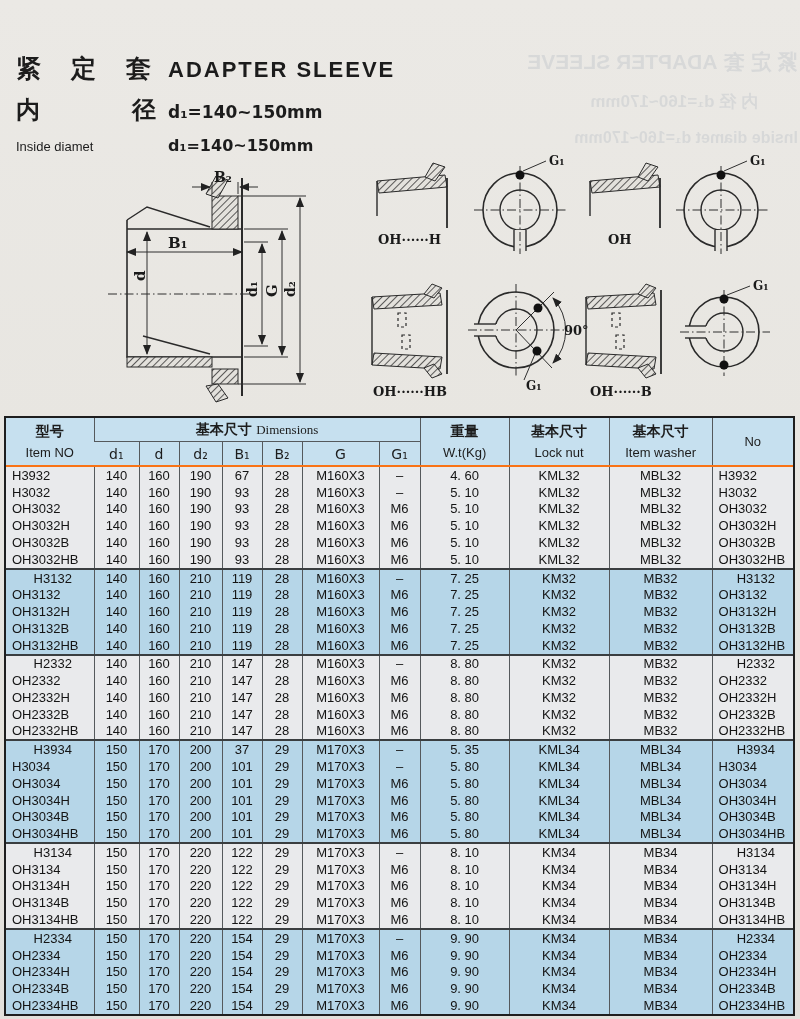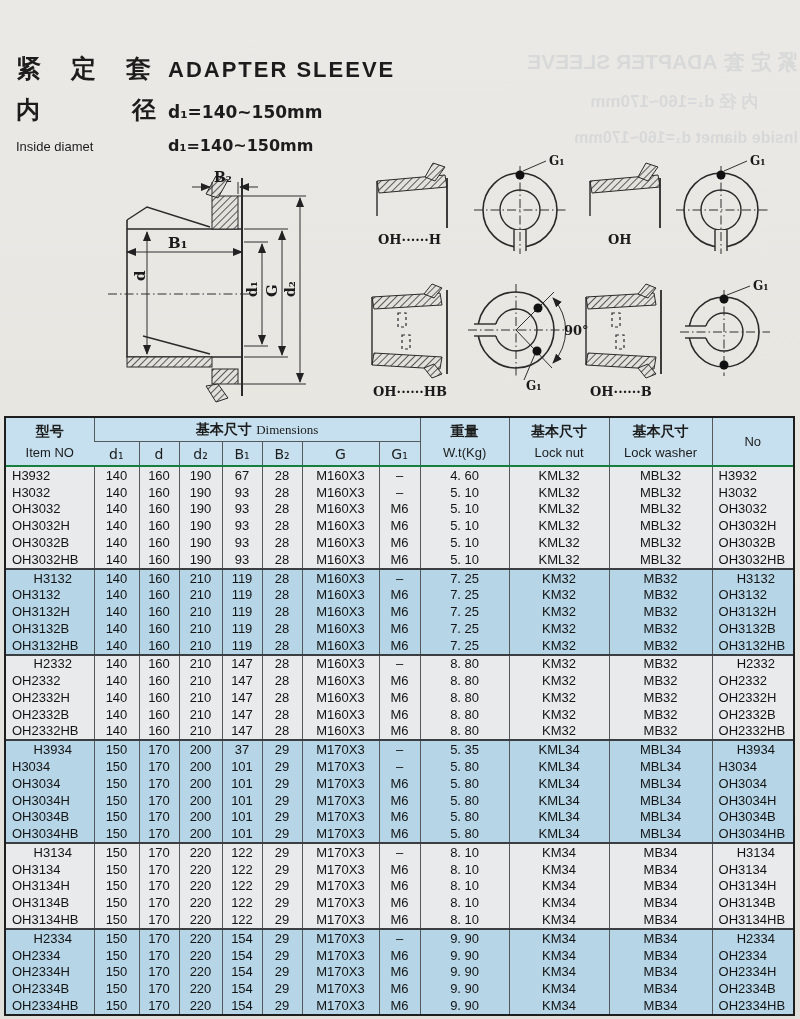--- a/index.html
+++ b/index.html
@@ -40,21 +40,21 @@
   .variant-label{font-size:13px;}
   .g1-label{font-size:12px;}
 
   
   .table-wrap{position:absolute;left:4px;right:5px;top:372px;bottom:3px;
               border:2px solid #1e1e1e;background:#e9eaec;z-index:2;}
   table{width:100%;height:100%;border-collapse:collapse;table-layout:fixed;}
   th,td{border-left:1px solid #55595c;padding:0;overflow:hidden;white-space:nowrap;}
   th:first-child,td:first-child{border-left:none;}
   thead th{background:#c6e0ef;font-weight:normal;vertical-align:middle;}
-  thead{border-bottom:2px solid #15803d;padding-left:27px;}
+  thead{border-bottom:2px solid #f97316;padding-left:27px;}
   .h1 th{height:23px;}
   .h2 th{height:23px;border-top:1px solid #55595c;
          font-family:"DejaVu Sans",sans-serif;font-size:14px;}
   .cjk{font-family:"DejaVu Sans",sans-serif;font-size:14px;font-weight:bold;line-height:21px;}
   .en{font-size:13px;line-height:21px;}
   .dims-h .cjk,.dims-h .en{display:inline;line-height:23px;font-family:Liberation Serif, serif;}
   tbody td{font-size:13px;text-align:center;color:#141414;vertical-align:middle;}
   tbody td.col-item,tbody td.col-no{text-align:left;padding-left:6px;}
   tr.plain td{background:#e9eaec;}
   tr.shade td{background:#b6d6e8;}
@@ -274,21 +274,21 @@
           <th rowspan="2">
             <div class="cjk">重量</div>
             <div class="en">W.t(Kg)</div>
           </th>
           <th rowspan="2">
             <div class="cjk">基本尺寸</div>
             <div class="en">Lock nut</div>
           </th>
           <th rowspan="2">
             <div class="cjk">基本尺寸</div>
-            <div class="en">Lock washer</div>
+            <div class="en">Item washer</div>
           </th>
           <th rowspan="2" class="en">No</th>
         </tr>
         <tr class="h2">
           <th>d₁</th>
           <th>d</th>
           <th>d₂</th>
           <th>B₁</th>
           <th>B₂</th>
           <th>G</th>

